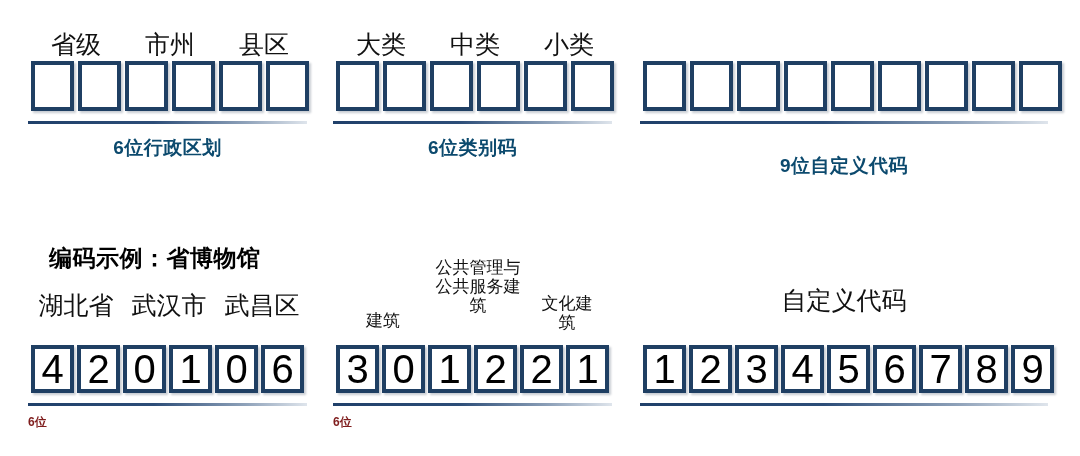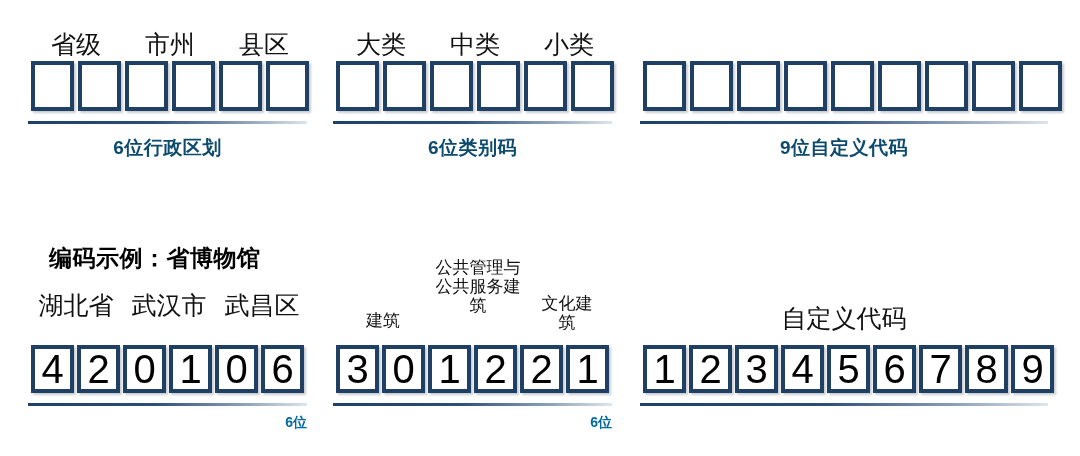--- a/index.html
+++ b/index.html
@@ -64,24 +64,24 @@
     position: absolute;
     color: #0c4a6e;
     font-weight: bold;
     font-size: 19px;
     letter-spacing: 0.5px;
     text-align: center;
     white-space: nowrap;
   }
   .caption-sm {
     position: absolute;
-    color: #0369a1;
+    color: #7f1d1d;
     font-weight: bold;
-    font-size: 14px;
-    text-align: right;
+    font-size: 12px;
+    text-align: left;
     white-space: nowrap;
   }
 
   
   .seg-label {
     position: absolute;
     font-size: 25px;
     color: #111111;
     text-align: center;
     white-space: nowrap;
@@ -141,21 +141,21 @@
   <div class="code-box"></div>
   <div class="code-box"></div>
   <div class="code-box"></div>
   <div class="code-box"></div>
   <div class="code-box"></div>
   <div class="code-box"></div>
   <div class="code-box"></div>
   <div class="code-box"></div>
 </div>
 <div class="rule" style="left:640px; top:121px; width:408px;"></div>
-<div class="caption" style="left:640px; top:135px; width:408px;">9位自定义代码</div>
+<div class="caption" style="left:640px; top:153px; width:408px;">9位自定义代码</div>
 
 <div class="example-title" style="left:31px; top:243px;margin-left:18px;">编码示例：省博物馆</div>
 
 <div class="seg-label" style="left:31px; top:292px; width:90px;">湖北省</div>
 <div class="seg-label" style="left:124px; top:292px; width:90px;">武汉市</div>
 <div class="seg-label" style="left:217px; top:292px; width:90px;">武昌区</div>
 
 <div class="box-row row-bottom" style="left:31px; top:345px;">
   <div class="code-box">4</div>
   <div class="code-box">2</div>
@@ -175,21 +175,21 @@
   <div class="code-box">3</div>
   <div class="code-box">0</div>
   <div class="code-box">1</div>
   <div class="code-box">2</div>
   <div class="code-box">2</div>
   <div class="code-box">1</div>
 </div>
 <div class="rule" style="left:333px; top:403px; width:279px;"></div>
 <div class="caption-sm" style="left:333px; top:414px; width:279px;">6位</div>
 
-<div class="seg-label" style="left:640px; top:305px; width:408px;">自定义代码</div>
+<div class="seg-label" style="left:640px; top:287px; width:408px;">自定义代码</div>
 
 <div class="box-row row-bottom" style="left:643px; top:345px;">
   <div class="code-box">1</div>
   <div class="code-box">2</div>
   <div class="code-box">3</div>
   <div class="code-box">4</div>
   <div class="code-box">5</div>
   <div class="code-box">6</div>
   <div class="code-box">7</div>
   <div class="code-box">8</div>

